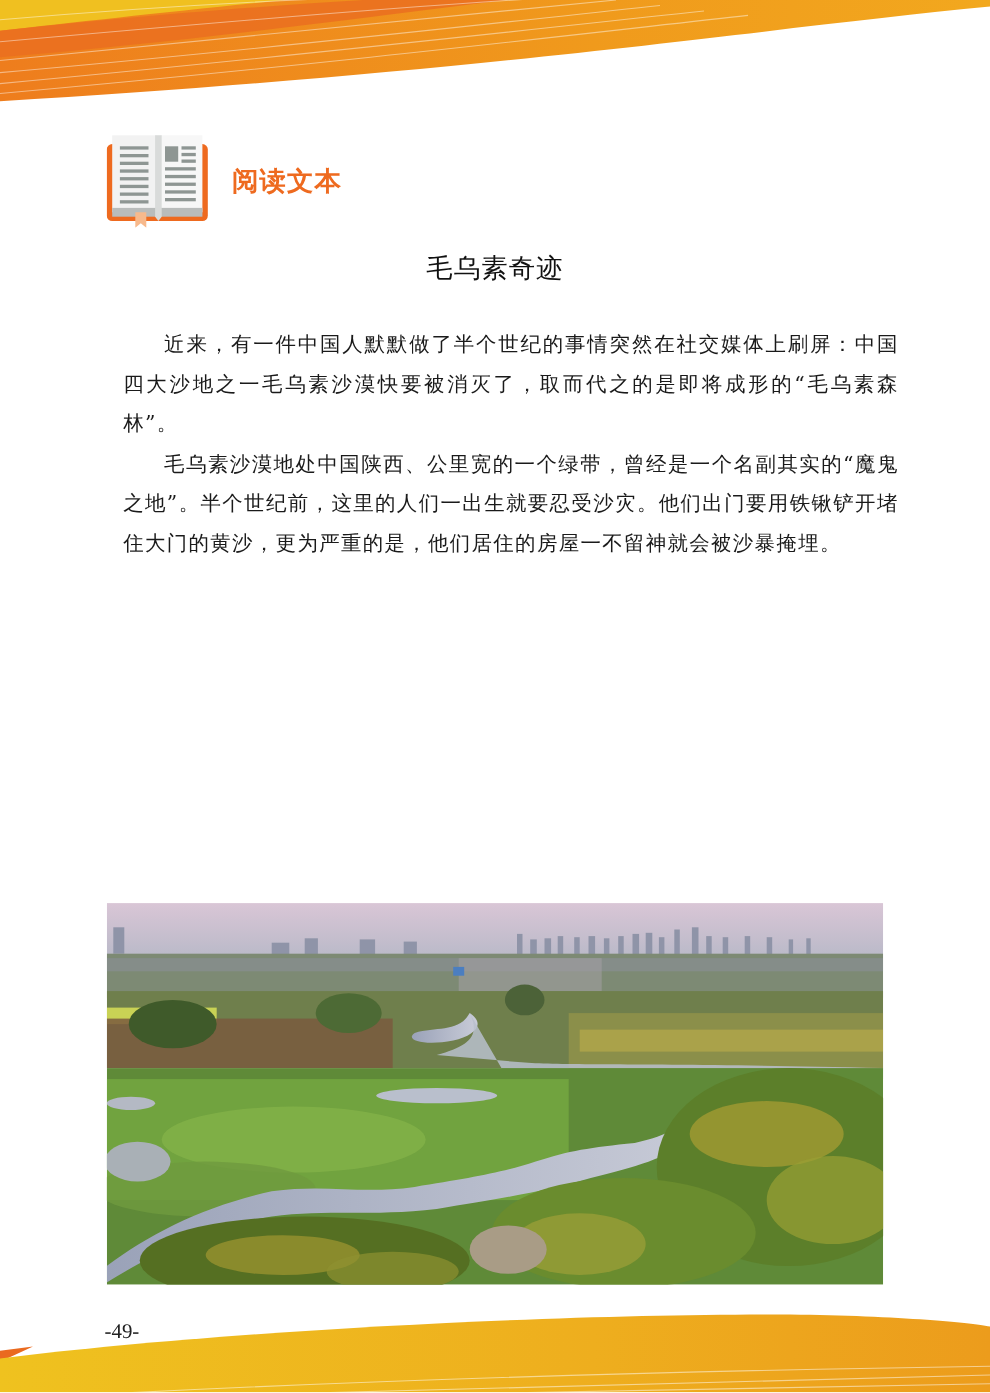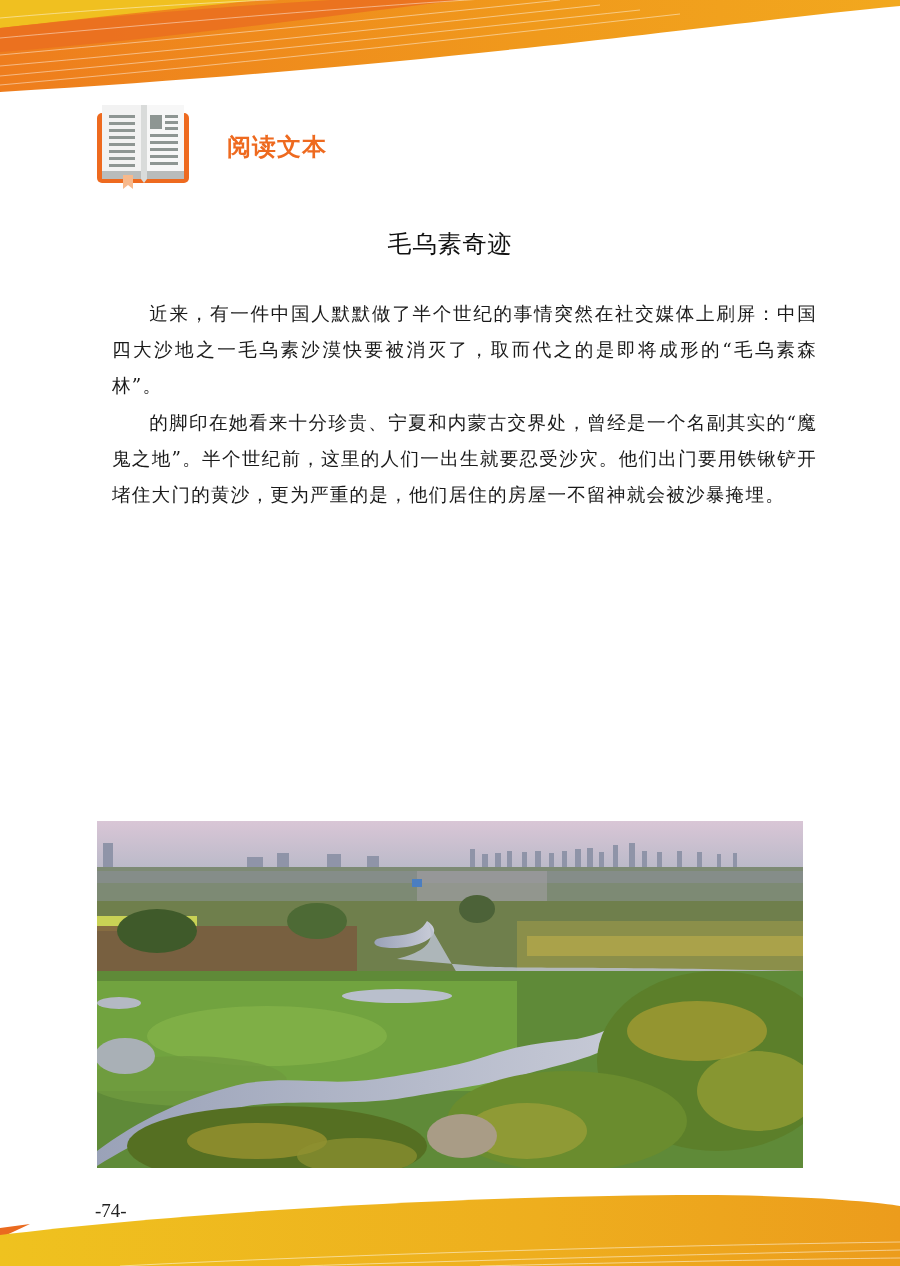--- a/index.html
+++ b/index.html
@@ -5,21 +5,21 @@
   html, body { margin:0; padding:0; }
   body {
     width:900px; height:1266px; position:relative; overflow:hidden;
     background:#ffffff;
     font-family:"DejaVu Serif", "Liberation Serif", serif;
     color:#1a1a1a;
   }
   .top-band { position:absolute; left:0; top:0; width:900px; height:100px; }
   .bottom-band { position:absolute; left:0; top:1190px; width:900px; height:76px; }
 
-  .section-header { position:absolute; left:97px; top:100px; height:90px; display:flex; align-items:center;gap:16px; }
+  .section-header { position:absolute; left:97px; top:118px; height:90px; display:flex; align-items:center; }
   .book-icon { width:92px; height:88px; }
   .section-title {
     margin-left:22px; font-family:"DejaVu Sans", "Liberation Sans", sans-serif;
     font-weight:bold; font-size:24px; color:#ee6a1f; letter-spacing:1px;
     position:relative; top:2px;
   }
 
   .article-title {
     position:absolute; left:0; top:228px; width:900px; text-align:center;
     font-family:"DejaVu Sans", "Liberation Sans", sans-serif;
@@ -100,21 +100,21 @@
       <polygon points="26,74 36,74 36,88 31,84 26,88" fill="#f7b98c"></polygon>
     </svg>
   </div>
   <span class="section-title">阅读文本</span>
 </div>
 
 <div class="article-title">毛乌素奇迹</div>
 
 <div class="article-body">
   <p>近来，有一件中国人默默做了半个世纪的事情突然在社交媒体上刷屏：中国四大沙地之一毛乌素沙漠快要被消灭了，取而代之的是即将成形的“毛乌素森林”。</p>
-  <p>的脚印在她看来十分珍贵、宁夏和内蒙古交界处，曾经是一个名副其实的“魔鬼之地”。半个世纪前，这里的人们一出生就要忍受沙灾。他们出门要用铁锹铲开堵住大门的黄沙，更为严重的是，他们居住的房屋一不留神就会被沙暴掩埋。</p>
+  <p>毛乌素沙漠地处中国陕西、公里宽的一个绿带，曾经是一个名副其实的“魔鬼之地”。半个世纪前，这里的人们一出生就要忍受沙灾。他们出门要用铁锹铲开堵住大门的黄沙，更为严重的是，他们居住的房屋一不留神就会被沙暴掩埋。</p>
 </div>
 
 <div class="figure">
   <svg width="706" height="347" viewBox="0 0 706 347">
     <defs>
       <linearGradient id="sky" x1="0" y1="0" x2="0" y2="1">
         <stop offset="0" stop-color="#d9c6d6"></stop>
         <stop offset="1" stop-color="#b9b9c8"></stop>
       </linearGradient>
       <linearGradient id="water" x1="0" y1="0" x2="1" y2="0">
@@ -187,21 +187,21 @@
     <ellipse cx="430" cy="310" rx="60" ry="28" fill="#a8a33a" opacity="0.6"></ellipse>
 
     <ellipse cx="365" cy="315" rx="35" ry="22" fill="#a99c86"></ellipse>
 
     <ellipse cx="180" cy="325" rx="150" ry="40" fill="#556f22"></ellipse>
     <ellipse cx="160" cy="320" rx="70" ry="18" fill="#a89a32" opacity="0.65"></ellipse>
     <ellipse cx="260" cy="335" rx="60" ry="18" fill="#8f9230" opacity="0.7"></ellipse>
   </svg>
 </div>
 
-<div class="page-number">-74-</div>
+<div class="page-number">-49-</div>
 
 <div class="bottom-band">
   <svg width="900" height="76" viewBox="0 0 900 76">
     <defs>
       <linearGradient id="bg" x1="0" y1="0" x2="1" y2="0">
         <stop offset="0" stop-color="#efc21f"></stop>
         <stop offset="0.6" stop-color="#eeae1e"></stop>
         <stop offset="1" stop-color="#ec9c1c"></stop>
       </linearGradient>
     </defs>

